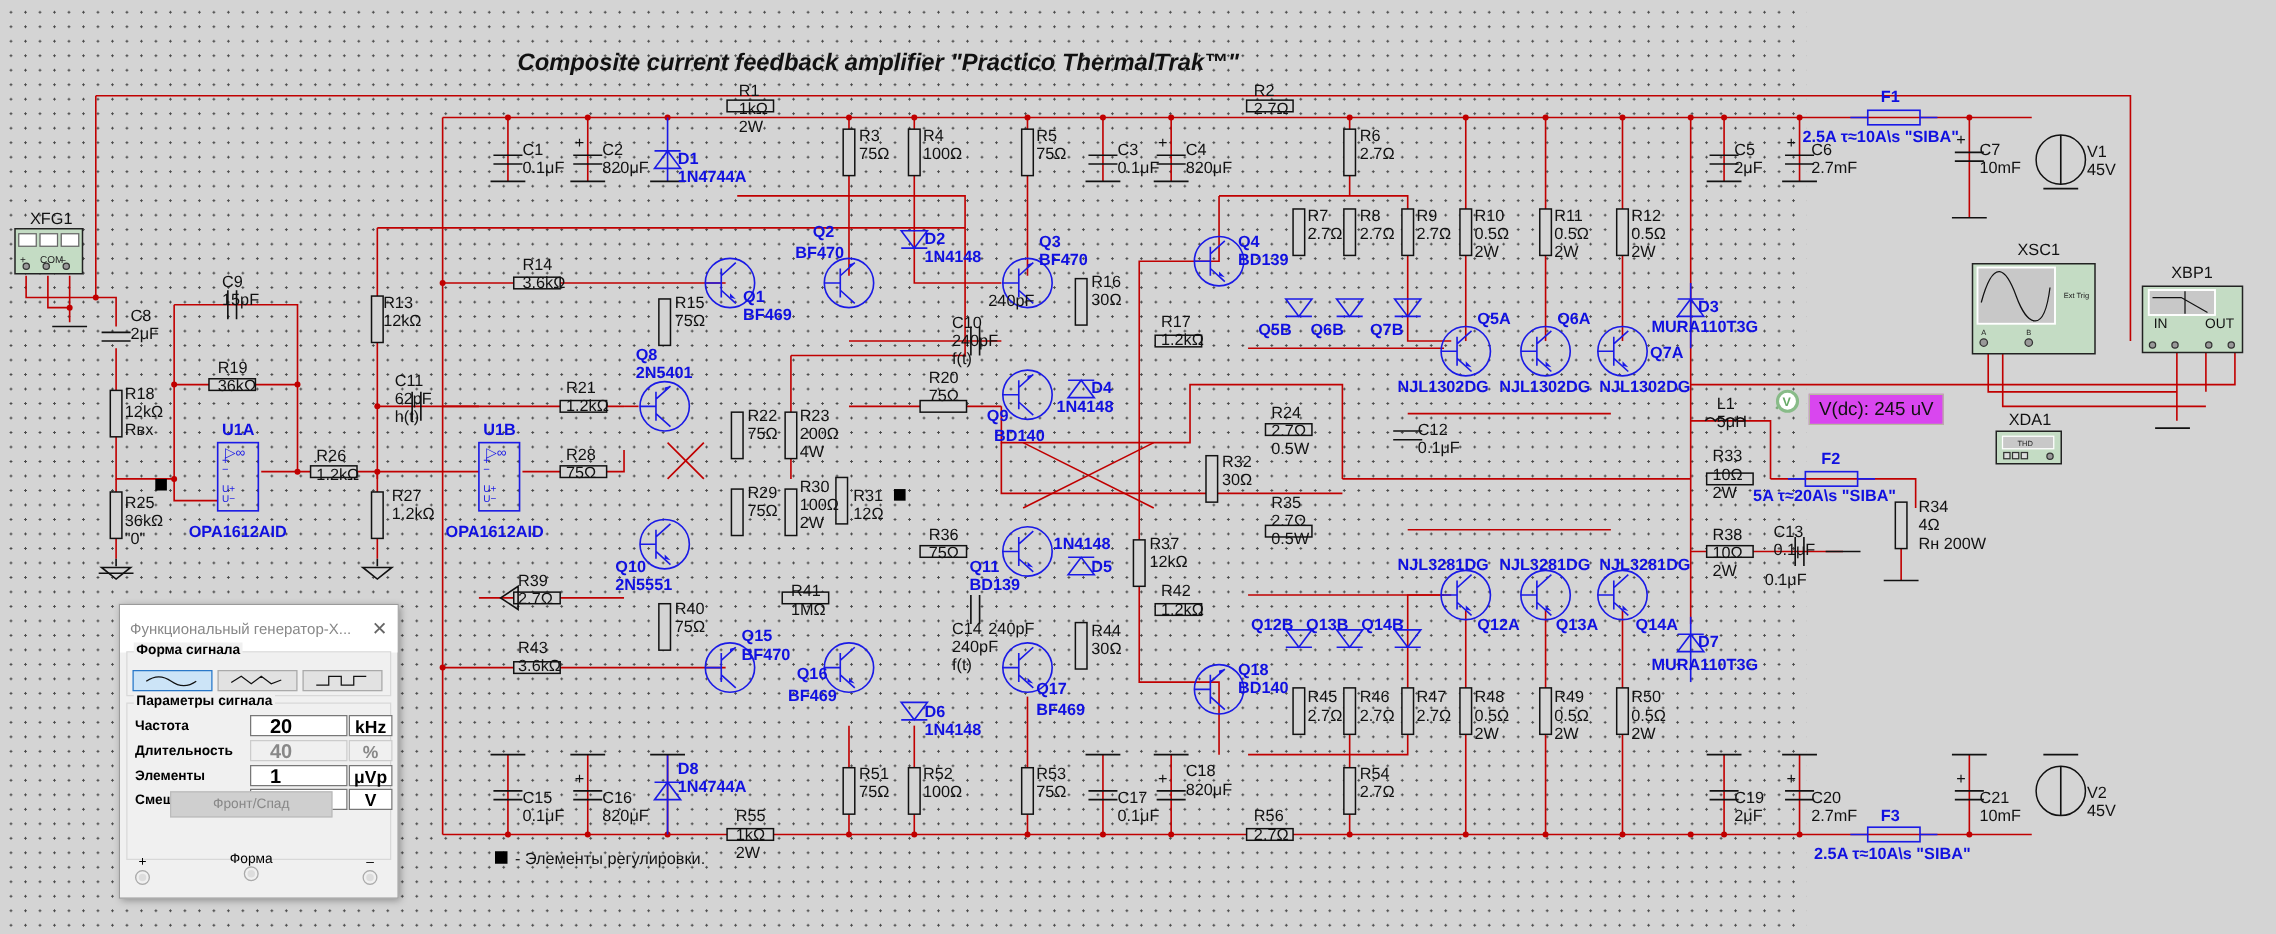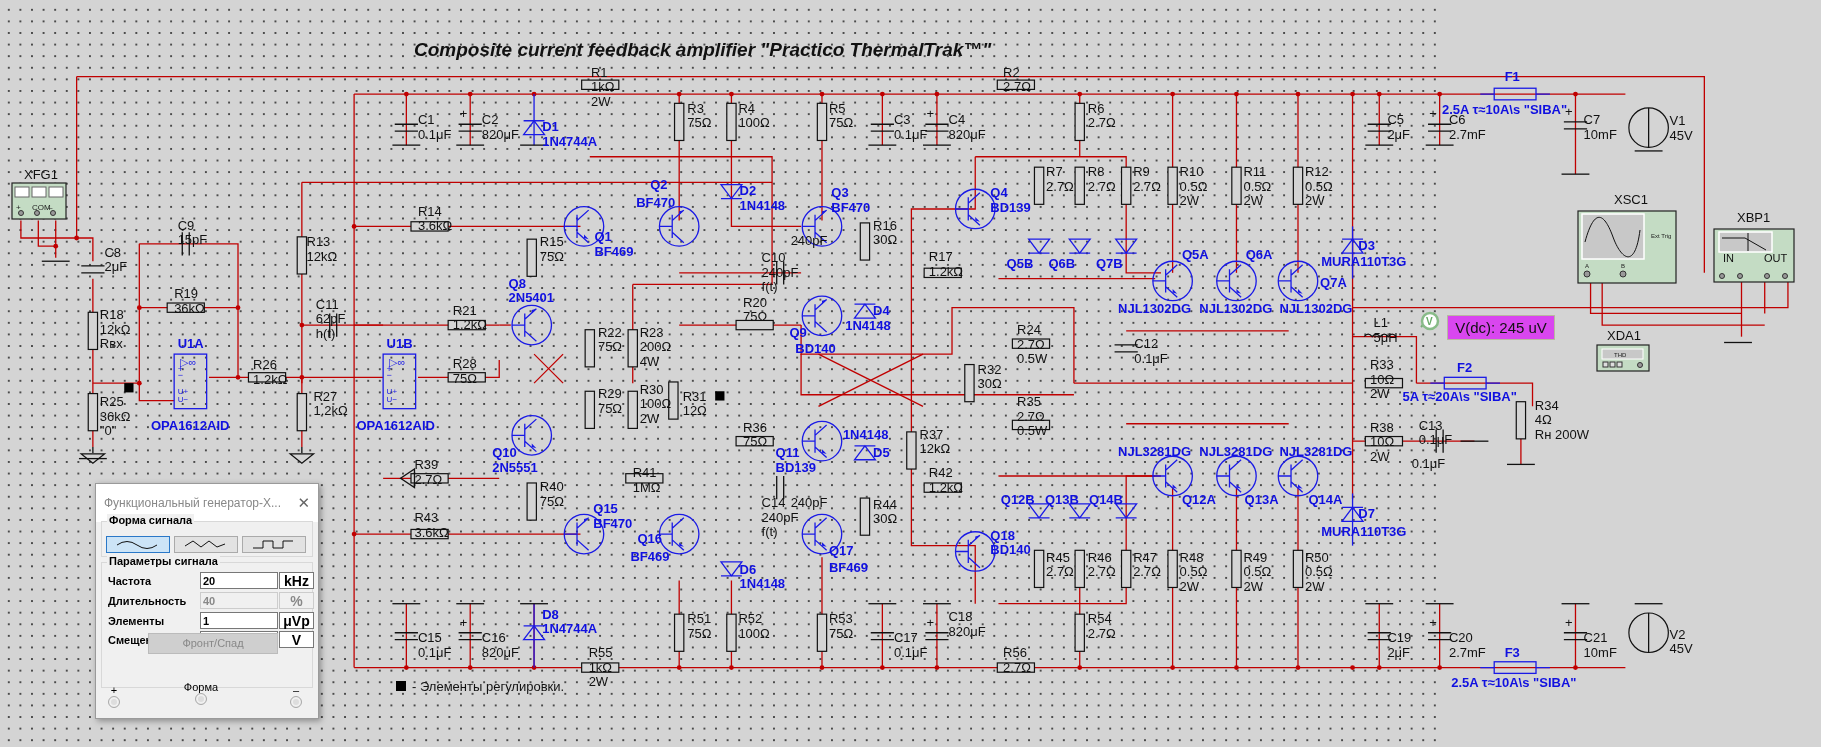--- a/index.html
+++ b/index.html
@@ -21,24 +21,24 @@
   
   #fg-dialog{position:absolute;left:95px;top:483px;width:222px;height:234px;background:#f0f0f0;border:1px solid #9a9a9a;box-shadow:2px 2px 6px rgba(0,0,0,.35);font-size:11px;color:#000;}
   #fg-dialog .titlebar{height:38px;background:#fff;display:flex;align-items:center;justify-content:space-between;padding:0 8px;color:#888;font-size:12px;}
   #fg-dialog .close{font-size:15px;color:#666;cursor:pointer;}
   .grp{position:absolute;left:5px;right:5px;border:1px solid #d8d8d8;font-weight:bold;}
   .grp-title{position:absolute;top:-8px;left:5px;background:#f0f0f0;padding:0 2px;font-size:11px;}
   .wave-btn{position:absolute;top:14px;width:62px;height:15px;border:1px solid #aaa;background:#e2e2e2;}
   .wave-btn.sel{background:#cce4f7;border:1px solid #2a78c8;}
   .row{position:absolute;left:6px;height:19px;display:flex;align-items:center;}
   .row .k{width:92px;font-size:11px;}
-  .row .v{width:78px;height:17px;border:1px solid #777;background:#fff;padding-left:2px;box-sizing:border-box;line-height:17px;font-size:11px;}
+  .row .v{width:78px;height:17px;border:1px solid #777;background:#fff;padding-left:15px;box-sizing:border-box;line-height:17px;font-size:16px;}
   .row .u{width:35px;height:17px;border:1px solid #777;background:#fff;box-sizing:border-box;line-height:17px;font-size:14px;text-align:center;margin-left:1px;}
   .row.dis .v,.row.dis .u{background:#f0f0f0;color:#888;border-color:#ccc;}
-  .frontbtn{position:absolute;left:52px;top:149px;width:128px;height:19px;background:#cfcfcf;border:1px solid #bbb;color:#888;text-align:center;line-height:19px;font-size:11px;}
+  .frontbtn{position:absolute;left:40px;top:149px;width:128px;height:19px;background:#cfcfcf;border:1px solid #bbb;color:#888;text-align:center;line-height:19px;font-size:11px;}
   .term{position:absolute;font-size:11px;text-align:center;}
   .term .t{display:block;}
   .radio{display:inline-block;width:10px;height:10px;border-radius:50%;border:1px solid #aaa;background:#ddd;box-shadow:inset 0 0 0 2px #f0f0f0;}
   #vprobe{position:absolute;left:1447px;top:315px;width:106px;height:23px;background:#d946ef;border:1px solid #b8b8a0;font-size:15px;line-height:23px;text-align:center;color:#111;}
 </style>
 </head>
 <body>
 
 <div id="canvas">
 <svg id="sch" width="1821" height="747" viewBox="0 0 1821 747" xmlns="http://www.w3.org/2000/svg">

